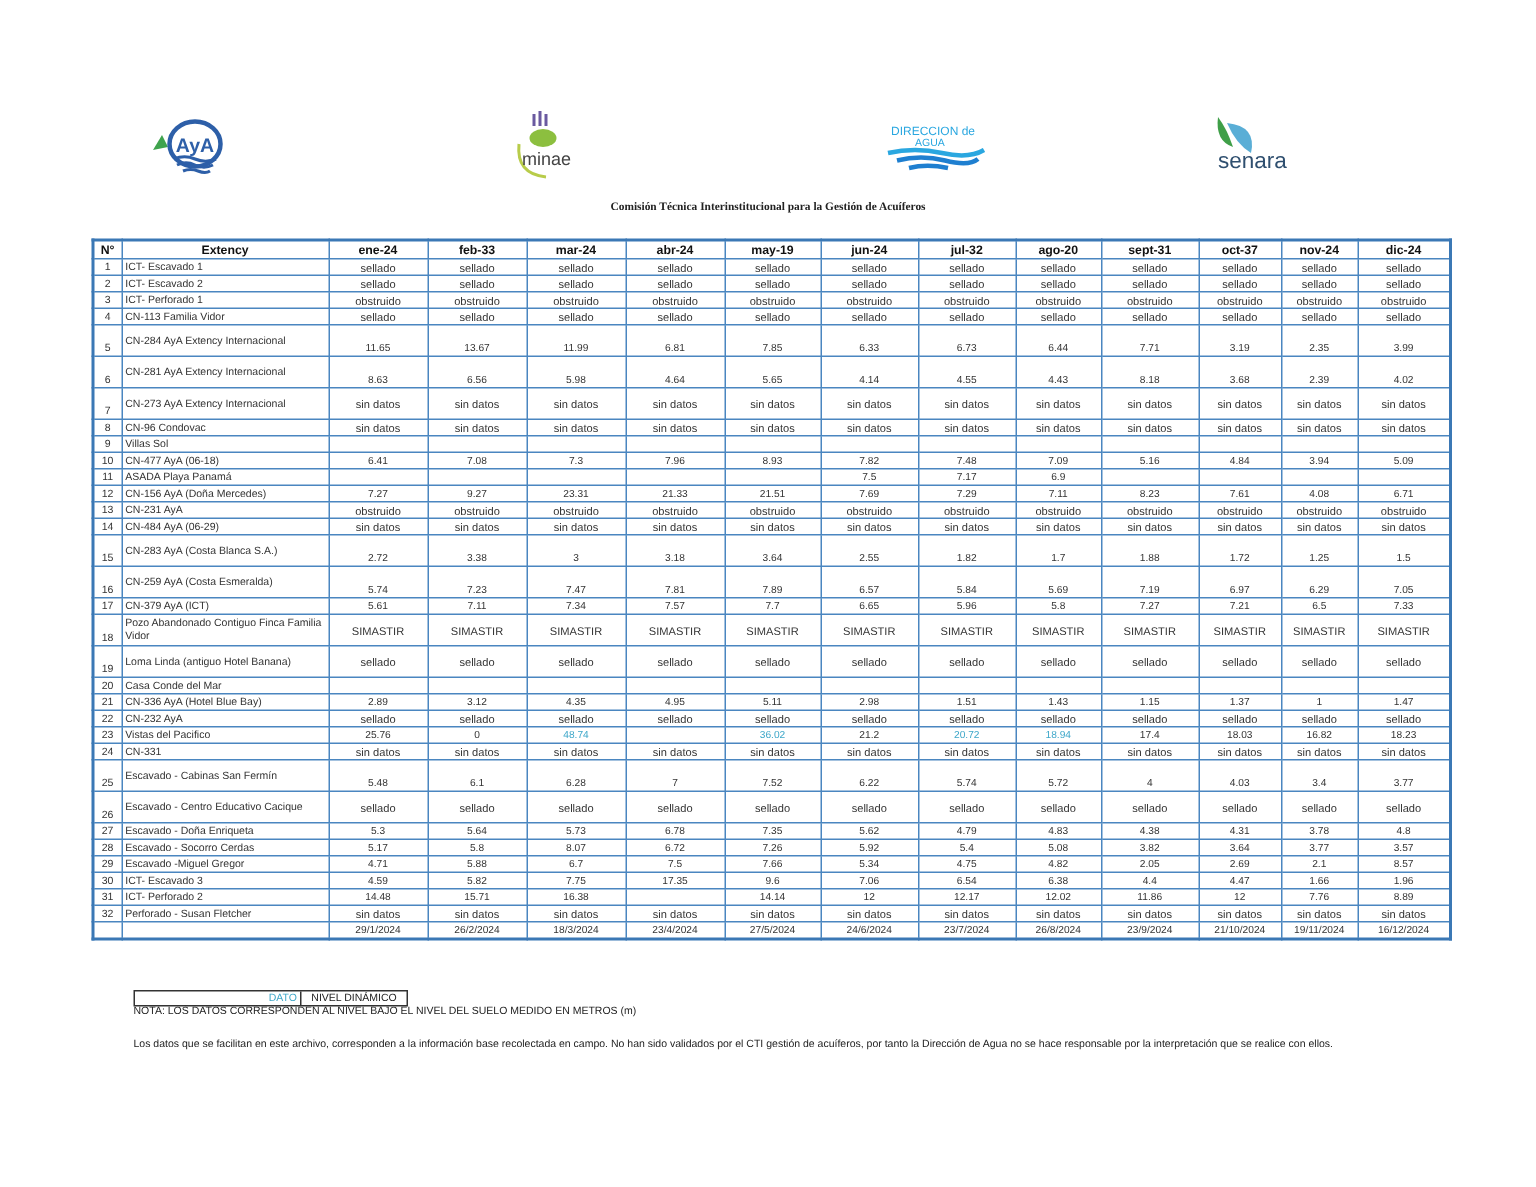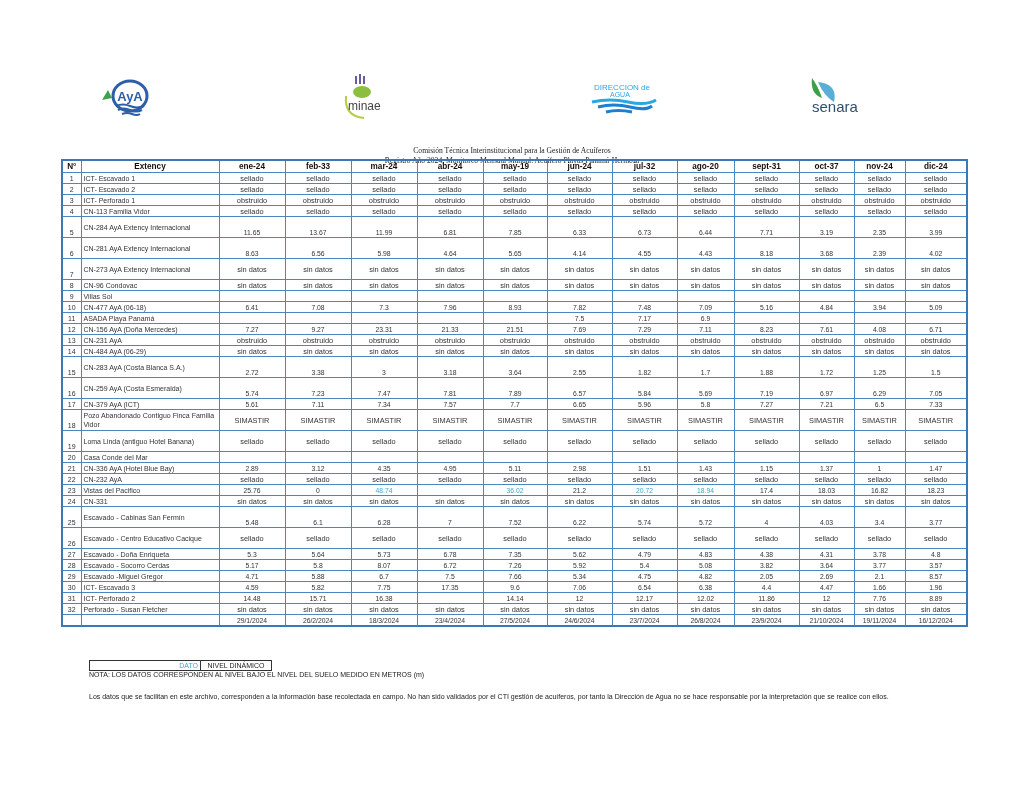--- a/index.html
+++ b/index.html
@@ -2,21 +2,21 @@
 <html><head>
 <meta charset="utf-8">
 <style>
   html, body { margin: 0; padding: 0; background: #ffffff; }
   body { width: 1024px; height: 791px; position: relative; overflow: hidden; font-family: "Liberation Sans", sans-serif; color: #222; }
   .logo { position: absolute; }
   .logo-aya { left: 100px; top: 78px; width: 58px; height: 40px; }
   .logo-minae { left: 340px; top: 72px; width: 60px; height: 50px; }
   .logo-dir { left: 588px; top: 80px; width: 72px; height: 36px; }
   .logo-senara { left: 808px; top: 74px; width: 80px; height: 44px; }
-  .titles { position: absolute; left: 0; top: 146px; width: 1024px; text-align: center; font-family: "Liberation Serif", serif; font-weight: normal; font-size: 7.6px; line-height: 10px; color: #222; }
+  .titles { position: absolute; left: 0; top: 133px; width: 1024px; text-align: center; font-family: "Liberation Serif", serif; font-weight: bold; font-size: 7.6px; line-height: 10px; color: #222; }
   .tbl-wrap { position: absolute; left: 61px; top: 159px; width: 905px; }
   table.data { border-collapse: collapse; width: 905px; table-layout: fixed; border: 2px solid #3b78b5; }
   table.data td, table.data th { border: 1px solid #4a86c0; padding: 0 2px; font-size: 7.4px; line-height: 9px; height: 10px; text-align: center; white-space: nowrap; overflow: hidden; }
   table.data th { font-weight: bold; font-size: 8.2px; height: 11px; color: #111; }
   table.data td.num-col { text-align: center; color: #333; font-size: 7px; }
   table.data td.name-col { text-align: left; font-size: 7px; color: #333; padding-left: 2px; white-space: normal; line-height: 9px; }
   table.data td.val { font-family: "Liberation Sans", sans-serif; color: #333; }
   table.data td.num { font-size: 6.8px; vertical-align: bottom; }
   table.data tr.tall td { height: 20px; }
   table.data tr.tall td.txt { vertical-align: middle; }
@@ -60,21 +60,20 @@
 <div class="logo logo-senara">
   <svg width="80" height="44" viewBox="0 0 80 44">
     <path d="M4 4 Q2 20 14 24 Q10 12 4 4 Z" fill="#3f9f48"></path>
     <path d="M10 8 Q30 10 26 28 Q16 22 10 8 Z" fill="#5aaed6"></path>
     <text x="4" y="38" font-family="Liberation Sans, sans-serif" font-size="15" fill="#2f4f6f">senara</text>
   </svg>
 </div>
 
 <div class="titles">
   <div>Comisión Técnica Interinstitucional para la Gestión de Acuíferos</div>
-  <div>Registro Año 2024, Monitoreo Mensual Manual. Acuífero Playas Panamá-Hermosa</div>
 </div>
 
 <div class="tbl-wrap">
   <table class="data" id="data-table">
     <colgroup>
       <col style="width:19px">
       <col style="width:138px">
       <col style="width:66px">
         <col style="width:66px">
         <col style="width:66px">

